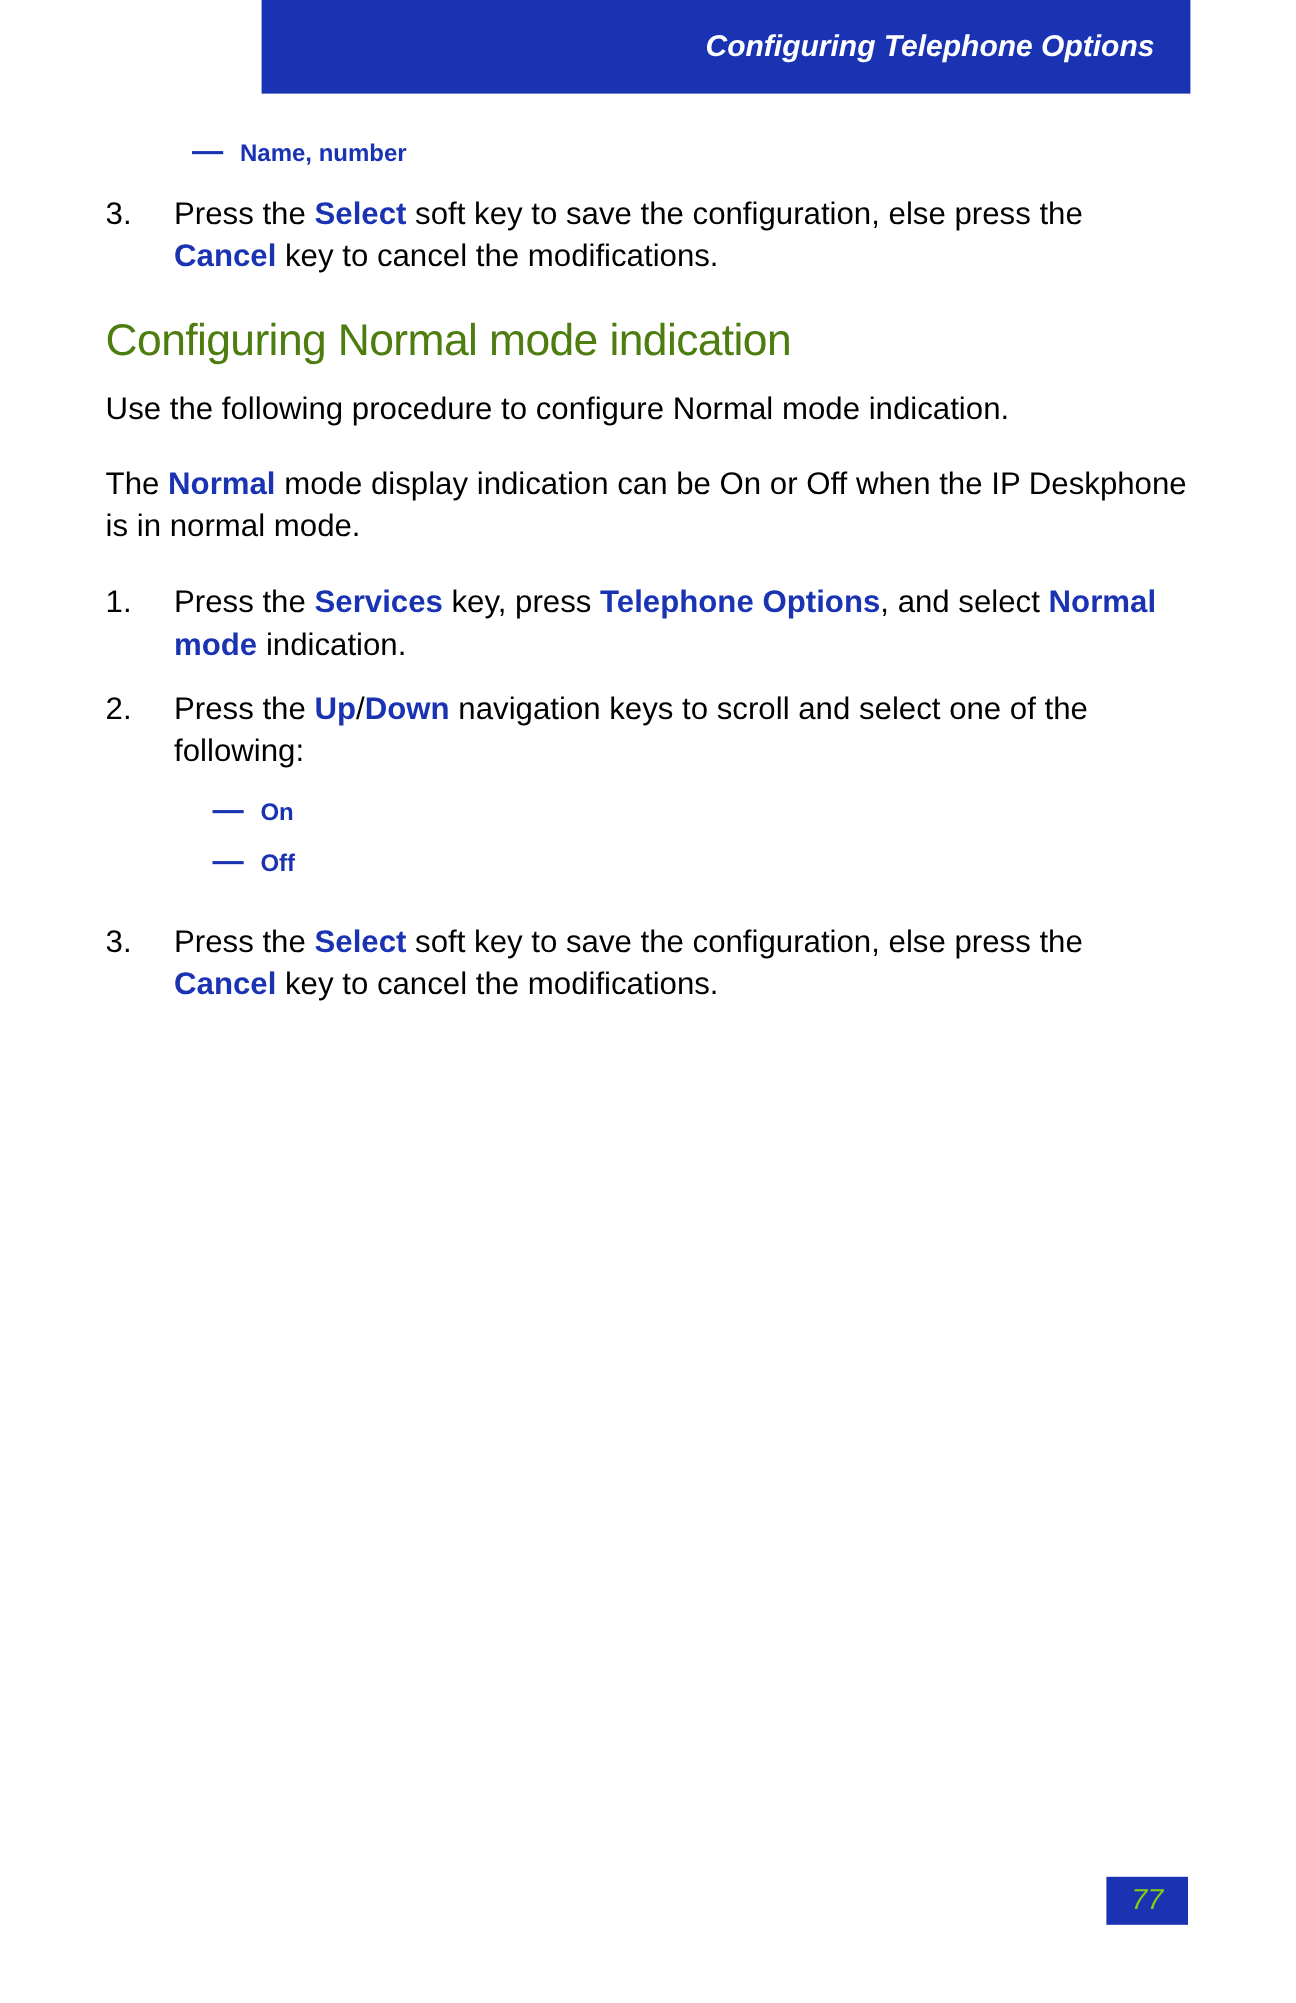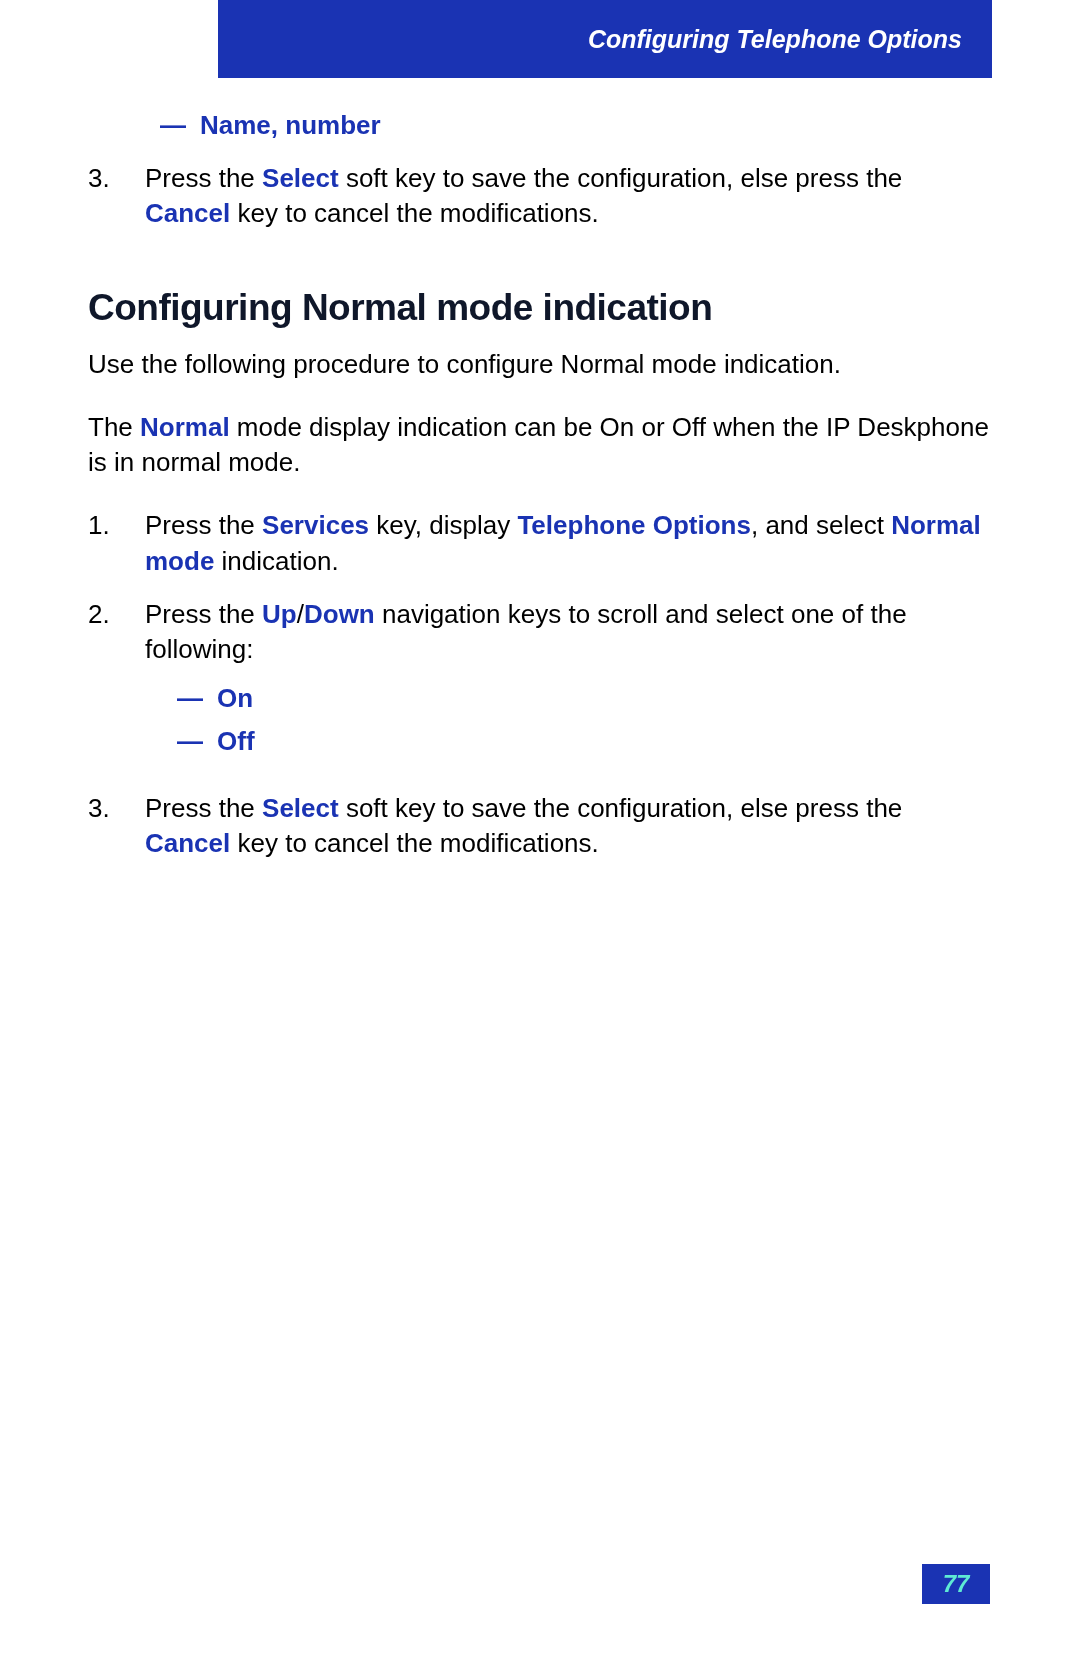--- a/index.html
+++ b/index.html
@@ -46,21 +46,21 @@
     .dash {
       color: #1a33b3;
       font-weight: bold;
       font-size: 26px;
       display: inline-block;
       width: 40px;
     }
     .sub-bullet-text {
       color: #1a33b3;
       font-weight: bold;
-      font-size: 26px;
+      font-size: 20px;
     }
     .numbered-item {
       display: flex;
       margin-bottom: 18px;
       font-size: 26px;
       line-height: 1.35;
       color: #000000;
     }
     .num-label {
       width: 40px;
@@ -68,24 +68,24 @@
     }
     .num-content {
       flex: 1;
       margin-left: 17px;
     }
     .blue-bold {
       color: #1a33b3;
       font-weight: bold;
     }
     .section-heading {
-      color: #0f172a;
+      color: #4d7c0f;
       font-size: 37px;
-      font-weight: bold;
-      margin-top: 56px;
+      font-weight: normal;
+      margin-top: 32px;
       margin-bottom: 18px;
       letter-spacing: -0.5px;
     }
     .body-para {
       font-size: 26px;
       line-height: 1.35;
       color: #000000;
       margin-bottom: 28px;
     }
     .sub-bullet-group {
@@ -101,22 +101,22 @@
       bottom: 65px;
       right: 90px;
       width: 68px;
       height: 40px;
       background: #1a33b3;
       display: flex;
       align-items: center;
       justify-content: center;
     }
     .page-number {
-      color: #5eead4;
-      font-weight: bold;
+      color: #84cc16;
+      font-weight: normal;
       font-style: italic;
       font-size: 24px;
     }
   </style>
 </head>
 <body>
 
 <div class="header-bar">
   <span class="header-text">Configuring Telephone Options</span>
 </div>
@@ -138,21 +138,21 @@
 
   <p class="body-para">Use the following procedure to configure Normal mode indication.</p>
 
   <p class="body-para">
     <span>The </span><span class="blue-bold">Normal</span><span> mode display indication can be On or Off when the IP Deskphone is in normal mode.</span>
   </p>
 
   <div class="numbered-item">
     <div class="num-label">1.</div>
     <div class="num-content">
-      <span>Press the </span><span class="blue-bold">Services</span><span> key, display </span><span class="blue-bold">Telephone Options</span><span>, and select </span><span class="blue-bold">Normal mode</span><span> indication.</span>
+      <span>Press the </span><span class="blue-bold">Services</span><span> key, press </span><span class="blue-bold">Telephone Options</span><span>, and select </span><span class="blue-bold">Normal mode</span><span> indication.</span>
     </div>
   </div>
 
   <div class="numbered-item">
     <div class="num-label">2.</div>
     <div class="num-content">
       <span>Press the </span><span class="blue-bold">Up</span><span>/</span><span class="blue-bold">Down</span><span> navigation keys to scroll and select one of the following:</span>
       <div class="sub-bullet-group">
         <div class="sub-bullet-item">
           <span class="dash">—</span><span class="sub-bullet-text">On</span>

